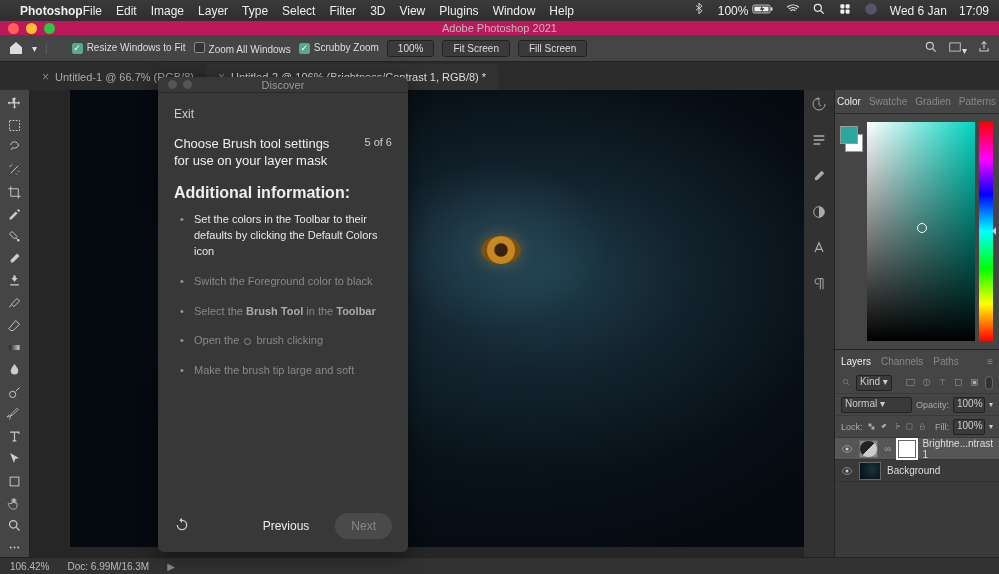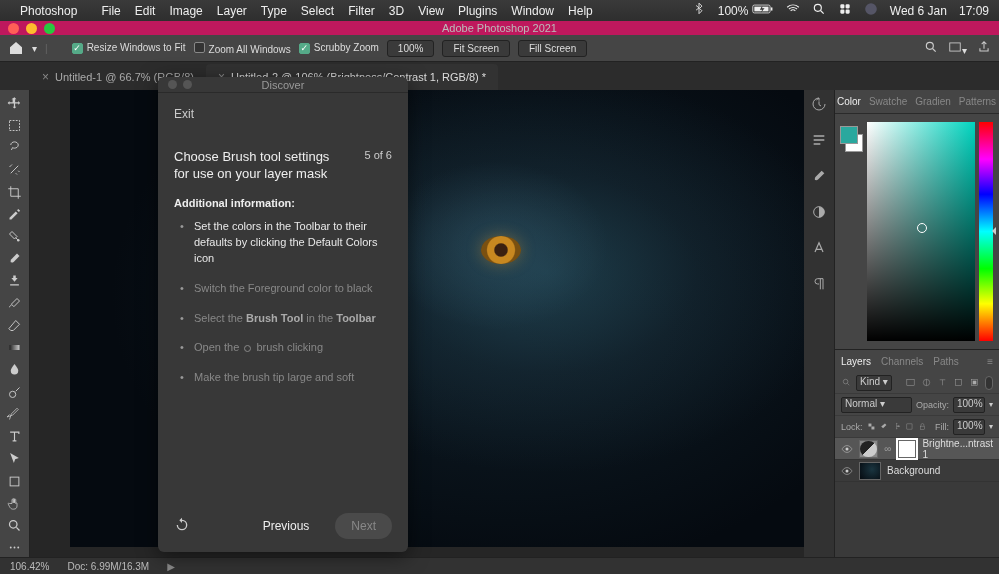--- a/index.html
+++ b/index.html
@@ -1,19 +1,19 @@
 <!DOCTYPE html>
 <html><head>
 <meta charset="utf-8">
 <style>
 *{margin:0;padding:0;box-sizing:border-box;font-family:-apple-system,BlinkMacSystemFont,'Lucida Grande',sans-serif;user-select:none}
 body{width:999px;height:574px;background:#323232;color:#ccc;font-size:11px;overflow:hidden;position:relative}
 .menubar{height:21px;background:linear-gradient(#3a3a3a,#2e2e2e);display:flex;align-items:center;padding:0 10px;color:#eee;font-size:12px}
 .menubar .apple{margin-right:10px;font-size:14px}
-.menubar .appname{font-weight:400;margin-right:24px}
+.menubar .appname{font-weight:700;margin-right:0}
 .menubar span.menu{margin-right:14px;cursor:default}
 .menubar .right{margin-left:auto;display:flex;align-items:center;gap:12px}
 .menubar svg{width:14px;height:14px;fill:#eee}
 .titlebar{height:14px;background:#be185d;display:flex;align-items:center;justify-content:center;position:relative;font-size:11px;color:#bbb}
 .traffic{position:absolute;left:8px;top:2px;display:flex;gap:7px}
 .traffic span{width:11px;height:11px;border-radius:50%}
 .traffic .r{background:#ff5f57}.traffic .y{background:#febc2e}.traffic .g{background:#28c840}
 .optionsbar{height:27px;background:#454545;display:flex;align-items:center;padding:0 8px;gap:8px;font-size:10px;color:#ddd;border-bottom:1px solid #222}
 .optionsbar .home svg{width:16px;height:16px;fill:#ddd}
 .optionsbar .iconbtn{display:flex;align-items:center}
@@ -70,25 +70,25 @@
 .layer .thumb.adj:before{content:'';position:absolute;inset:0;background:linear-gradient(135deg,#222 50%,#ccc 50%);border-radius:50%}
 .layer .link{width:10px;text-align:center;color:#999}
 .statusbar{position:absolute;bottom:0;left:0;right:0;height:17px;background:#323232;display:flex;align-items:center;padding:0 10px;font-size:10px;color:#bbb;gap:18px;border-top:1px solid #222}
 .statusbar .arrow{color:#888}
 
 .overlay{position:absolute;left:158px;top:77px;width:250px;height:475px;background:#383838;border-radius:6px;box-shadow:0 4px 20px rgba(0,0,0,.5);z-index:50;display:flex;flex-direction:column;color:#ccc;font-size:11px}
 .ov-head{height:16px;display:flex;align-items:center;padding:0 10px;gap:12px;border-bottom:1px solid #2a2a2a;position:relative}
 .ov-head .dots span{width:9px;height:9px;border-radius:50%;background:#555;display:inline-block;margin-right:6px}
 .ov-head .title{position:absolute;left:50%;transform:translateX(-50%);color:#999;font-size:11px}
 .ov-body{flex:1;padding:14px 16px;overflow:auto}
-.ov-body .exit{color:#ccc;font-size:12px;margin-bottom:28px;display:inline-block}
+.ov-body .exit{color:#ccc;font-size:12px;margin-bottom:15px;display:inline-block}
 .ov-body .heading{display:flex;justify-content:space-between;margin-bottom:14px}
 .ov-body .heading h2{font-size:13px;font-weight:500;color:#eee;line-height:1.3;max-width:160px}
 .ov-body .heading .step{font-size:11px;color:#ccc}
-.ov-body .sub{font-size:11px;font-weight:600;color:#eee;margin-bottom:10px}
+.ov-body .sub{font-size:16px;font-weight:600;color:#eee;margin-bottom:10px}
 .ov-body ul{list-style:none;padding-left:4px}
 .ov-body ul li{position:relative;padding-left:16px;margin-bottom:14px;font-size:11px;line-height:1.45}
 .ov-body ul li:before{content:'•';position:absolute;left:2px;color:#999}
 .ov-body ul li.done{color:#e8e8e8}
 .ov-body ul li.pending{color:#888}
 .ov-body ul li.pending.cur .dot{display:inline-block;width:7px;height:7px;border:1px solid #888;border-radius:50%;vertical-align:middle;margin:0 2px}
 .ov-foot{height:52px;display:flex;align-items:center;justify-content:space-between;padding:0 16px}
 .ov-foot svg{width:16px;height:16px;fill:#ccc}
 .ov-foot .btns{display:flex;gap:10px}
 .ov-foot .btn{padding:6px 16px;border-radius:14px;font-size:12px}

